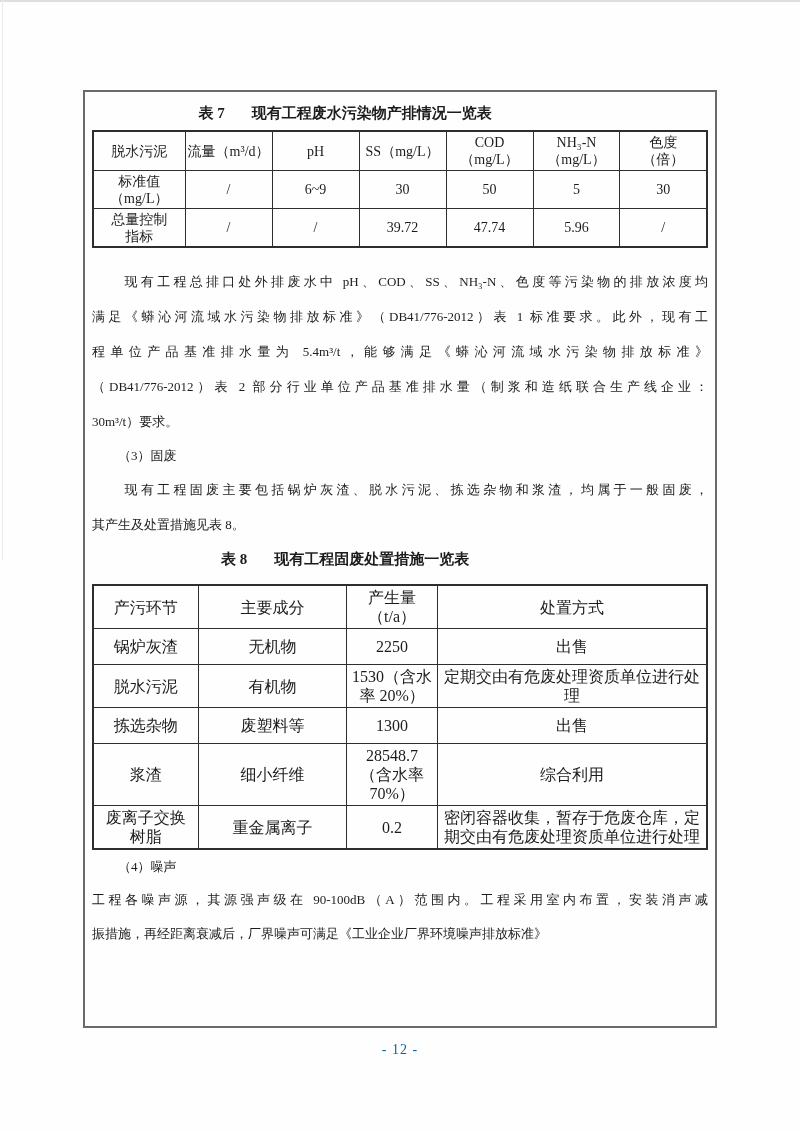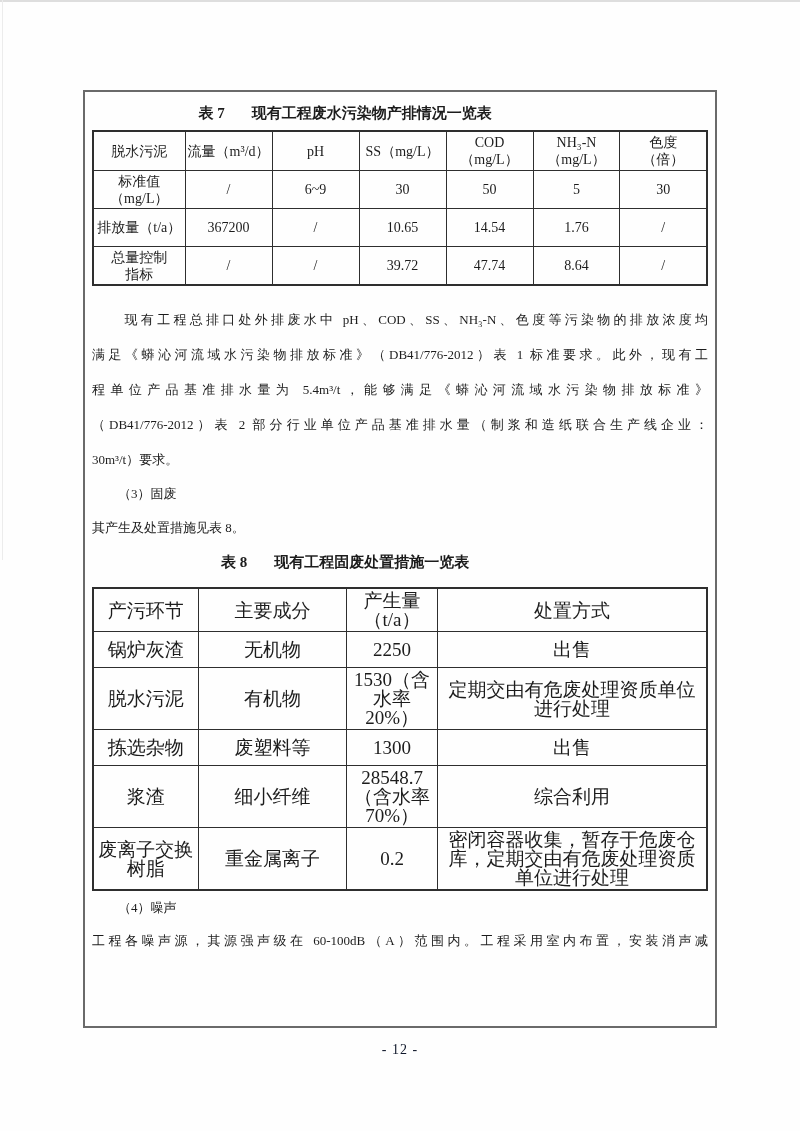--- a/index.html
+++ b/index.html
@@ -50,21 +50,21 @@
     white-space:pre-line;
     font-weight:normal;
     padding:1px 2px;
   }
   .t7{margin-top:2px;font-size:14px;}
   .t7 th,.t7 td{line-height:17px;}
   .t7 th{height:36px;}
   .t7 td{height:35px;}
   .t7 th:nth-child(1){width:14.1%;}
 
-  .t8{margin-top:8px;font-size:19px;}
+  .t8{margin-top:8px;font-size:16px;}
   .t8 th,.t8 td{line-height:19px;padding:2px 4px;}
   .t8 th{height:36px;}
   .t8 td{height:31px;}
   .t8 th:nth-child(1){width:16.6%;}
   .t8 th:nth-child(2){width:24.2%;}
   .t8 th:nth-child(3){width:14.2%;}
   .t8 th:nth-child(4){width:45%;margin-top:32px;}
 
   
   .para{font-size:13px;}
@@ -77,21 +77,21 @@
   }
   .para .line.last{text-align-last:left;}
   .para.mt16{margin-top:16px;}
   .heading .line{height:33px;line-height:33px;}
   .noise .line{height:34px;line-height:34px;}
 
   .footer{
     position:absolute;left:0;top:1042px;width:800px;
     text-align:center;
     font-size:14px;
-    color:#0f172a;
+    color:#0369a1;
     letter-spacing:1px;
   }
 </style>
 </head>
 <body>
 
 <div class="page">
   <div class="edge-top"></div>
   <div class="edge-left"></div>
 
@@ -121,54 +121,46 @@
             <td>标准值
 （mg/L）</td>
             <td>/</td>
             <td>6~9</td>
             <td>30</td>
             <td>50</td>
             <td>5</td>
             <td>30</td>
           </tr>
           <tr>
-            <td>排放量（t/a）</td>
-            <td>367200</td>
-            <td>/</td>
-            <td>10.65</td>
-            <td>14.54</td>
-            <td>1.76</td>
-            <td>/</td>
-          </tr>
-          <tr>
             <td>总量控制
 指标</td>
             <td>/</td>
             <td>/</td>
             <td>39.72</td>
             <td>47.74</td>
-            <td>8.64</td>
+            <td>5.96</td>
             <td>/</td>
           </tr>
         </tbody>
     </table>
 
     <div class="para mt16">
         <div class="line">　　现有工程总排口处外排废水中 pH、COD、SS、NH₃-N、色度等污染物的排放浓度均</div>
         <div class="line">满足《蟒沁河流域水污染物排放标准》（DB41/776-2012）表 1 标准要求。此外，现有工</div>
         <div class="line">程单位产品基准排水量为 5.4m³/t，能够满足《蟒沁河流域水污染物排放标准》</div>
         <div class="line">（DB41/776-2012）表 2 部分行业单位产品基准排水量（制浆和造纸联合生产线企业：</div>
         <div class="line last">30m³/t）要求。</div>
       </div>
 
     <div class="para heading">
         <div class="line last">　　（3）固废</div>
       </div>
 
     <div class="para">
+        <div class="line">　　现有工程固废主要包括锅炉灰渣、脱水污泥、拣选杂物和浆渣，均属于一般固废，</div>
         <div class="line last">其产生及处置措施见表 8。</div>
       </div>
 
     <div class="tbl-title t8-title">
       <span class="tbl-label">表 8</span><span>现有工程固废处置措施一览表</span>
     </div>
 
     <table class="t8">
       <thead>
           <tr>
@@ -210,19 +202,20 @@
             <td>密闭容器收集，暂存于危废仓库，定期交由有危废处理资质单位进行处理</td>
           </tr>
         </tbody>
     </table>
 
     <div class="para heading">
         <div class="line last">　　（4）噪声</div>
       </div>
 
     <div class="para noise">
-        <div class="line">工程各噪声源，其源强声级在 60-100dB（A）范围内。工程采用室内布置，安装消声减</div>
+        <div class="line">工程各噪声源，其源强声级在 90-100dB（A）范围内。工程采用室内布置，安装消声减</div>
+        <div class="line last">振措施，再经距离衰减后，厂界噪声可满足《工业企业厂界环境噪声排放标准》</div>
       </div>
 
   </div>
 
   <div class="footer">- 12 -</div>
 </div>
 
 </body></html>

